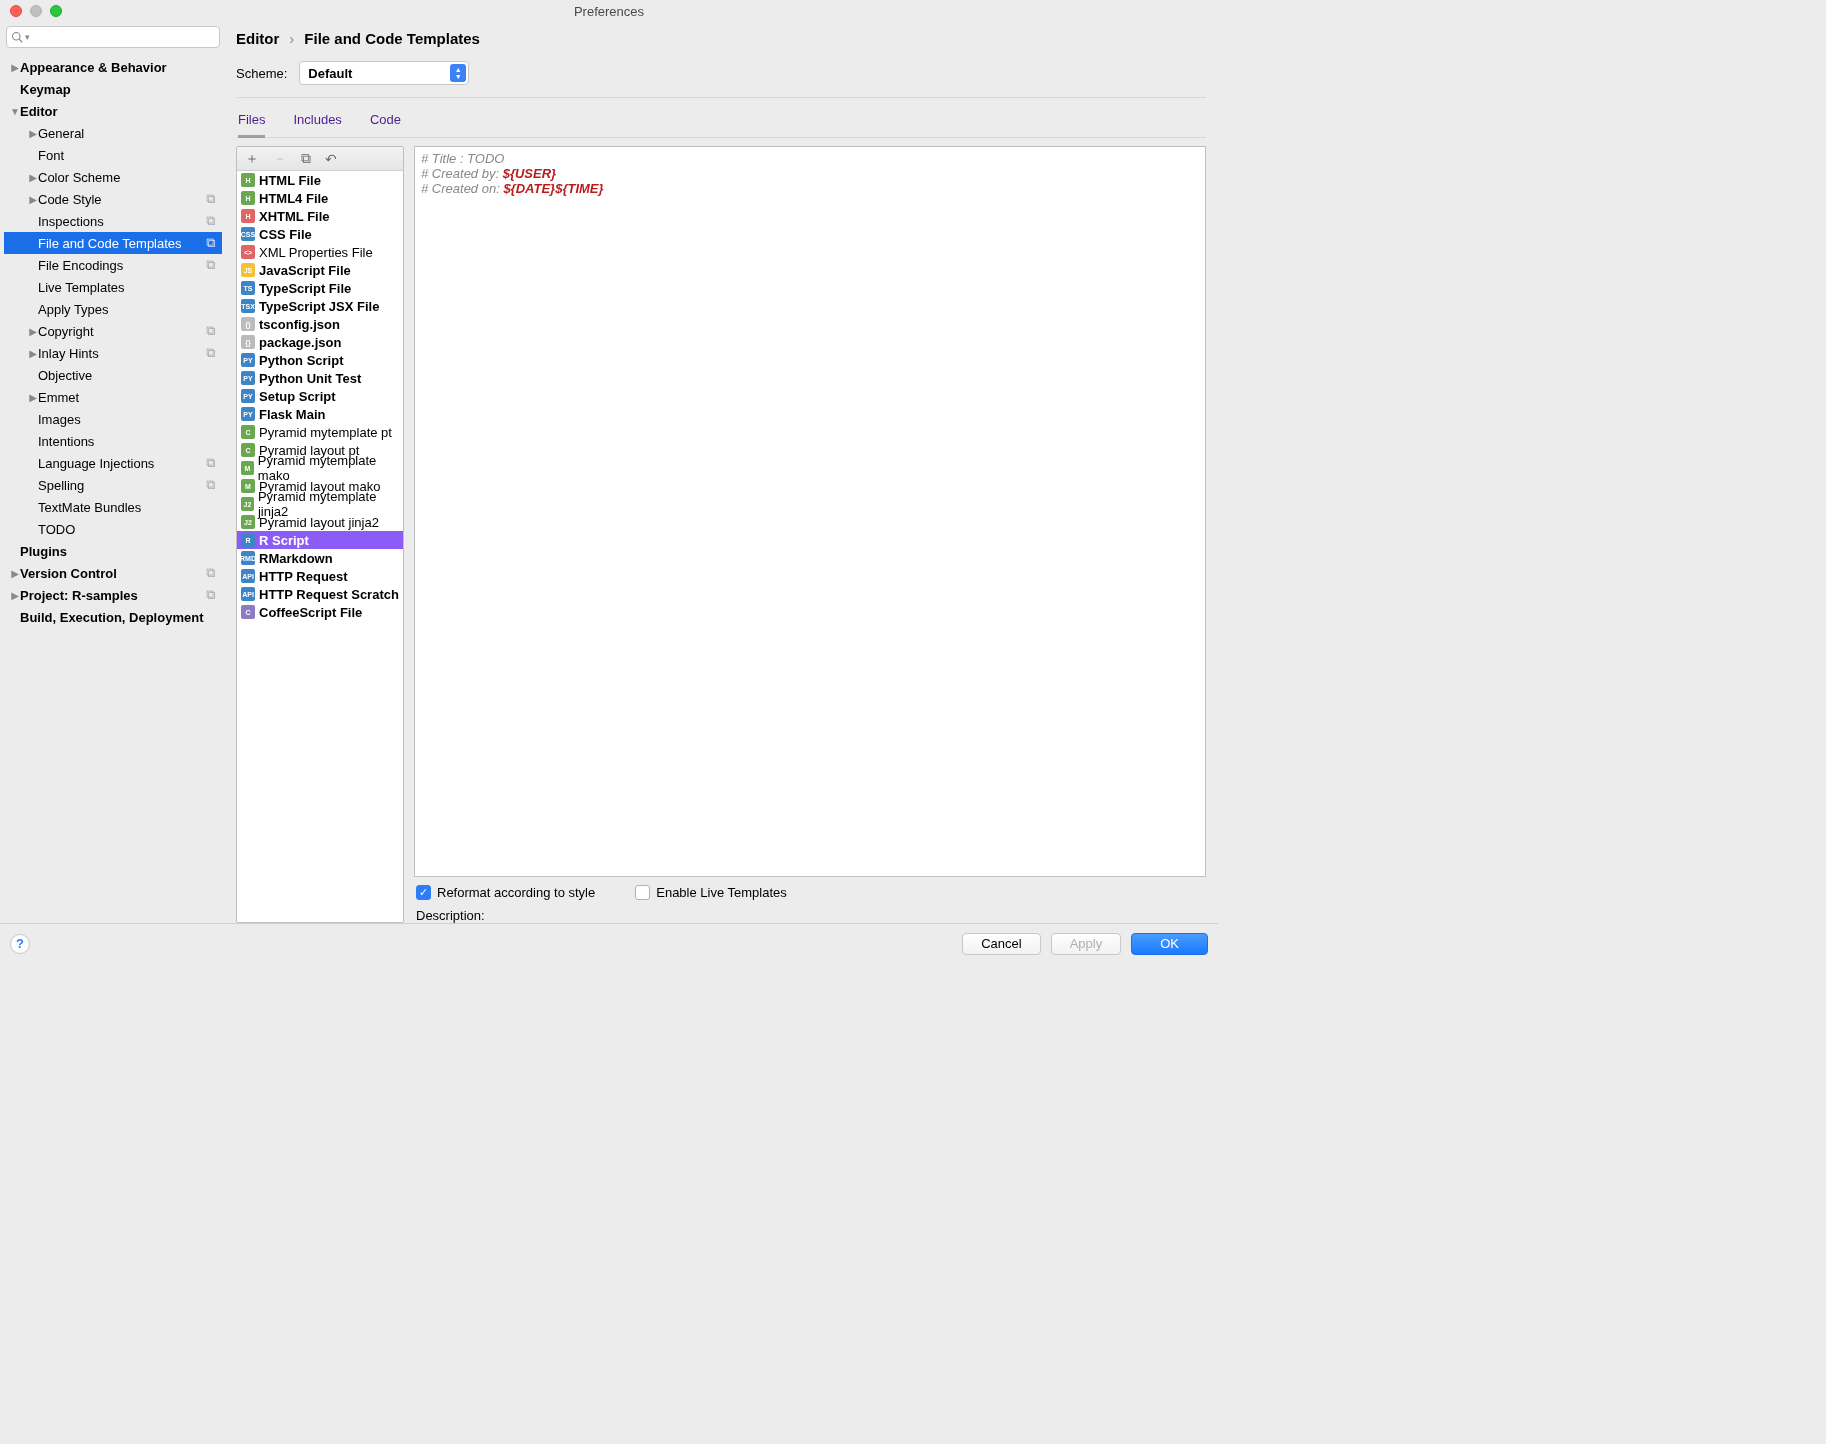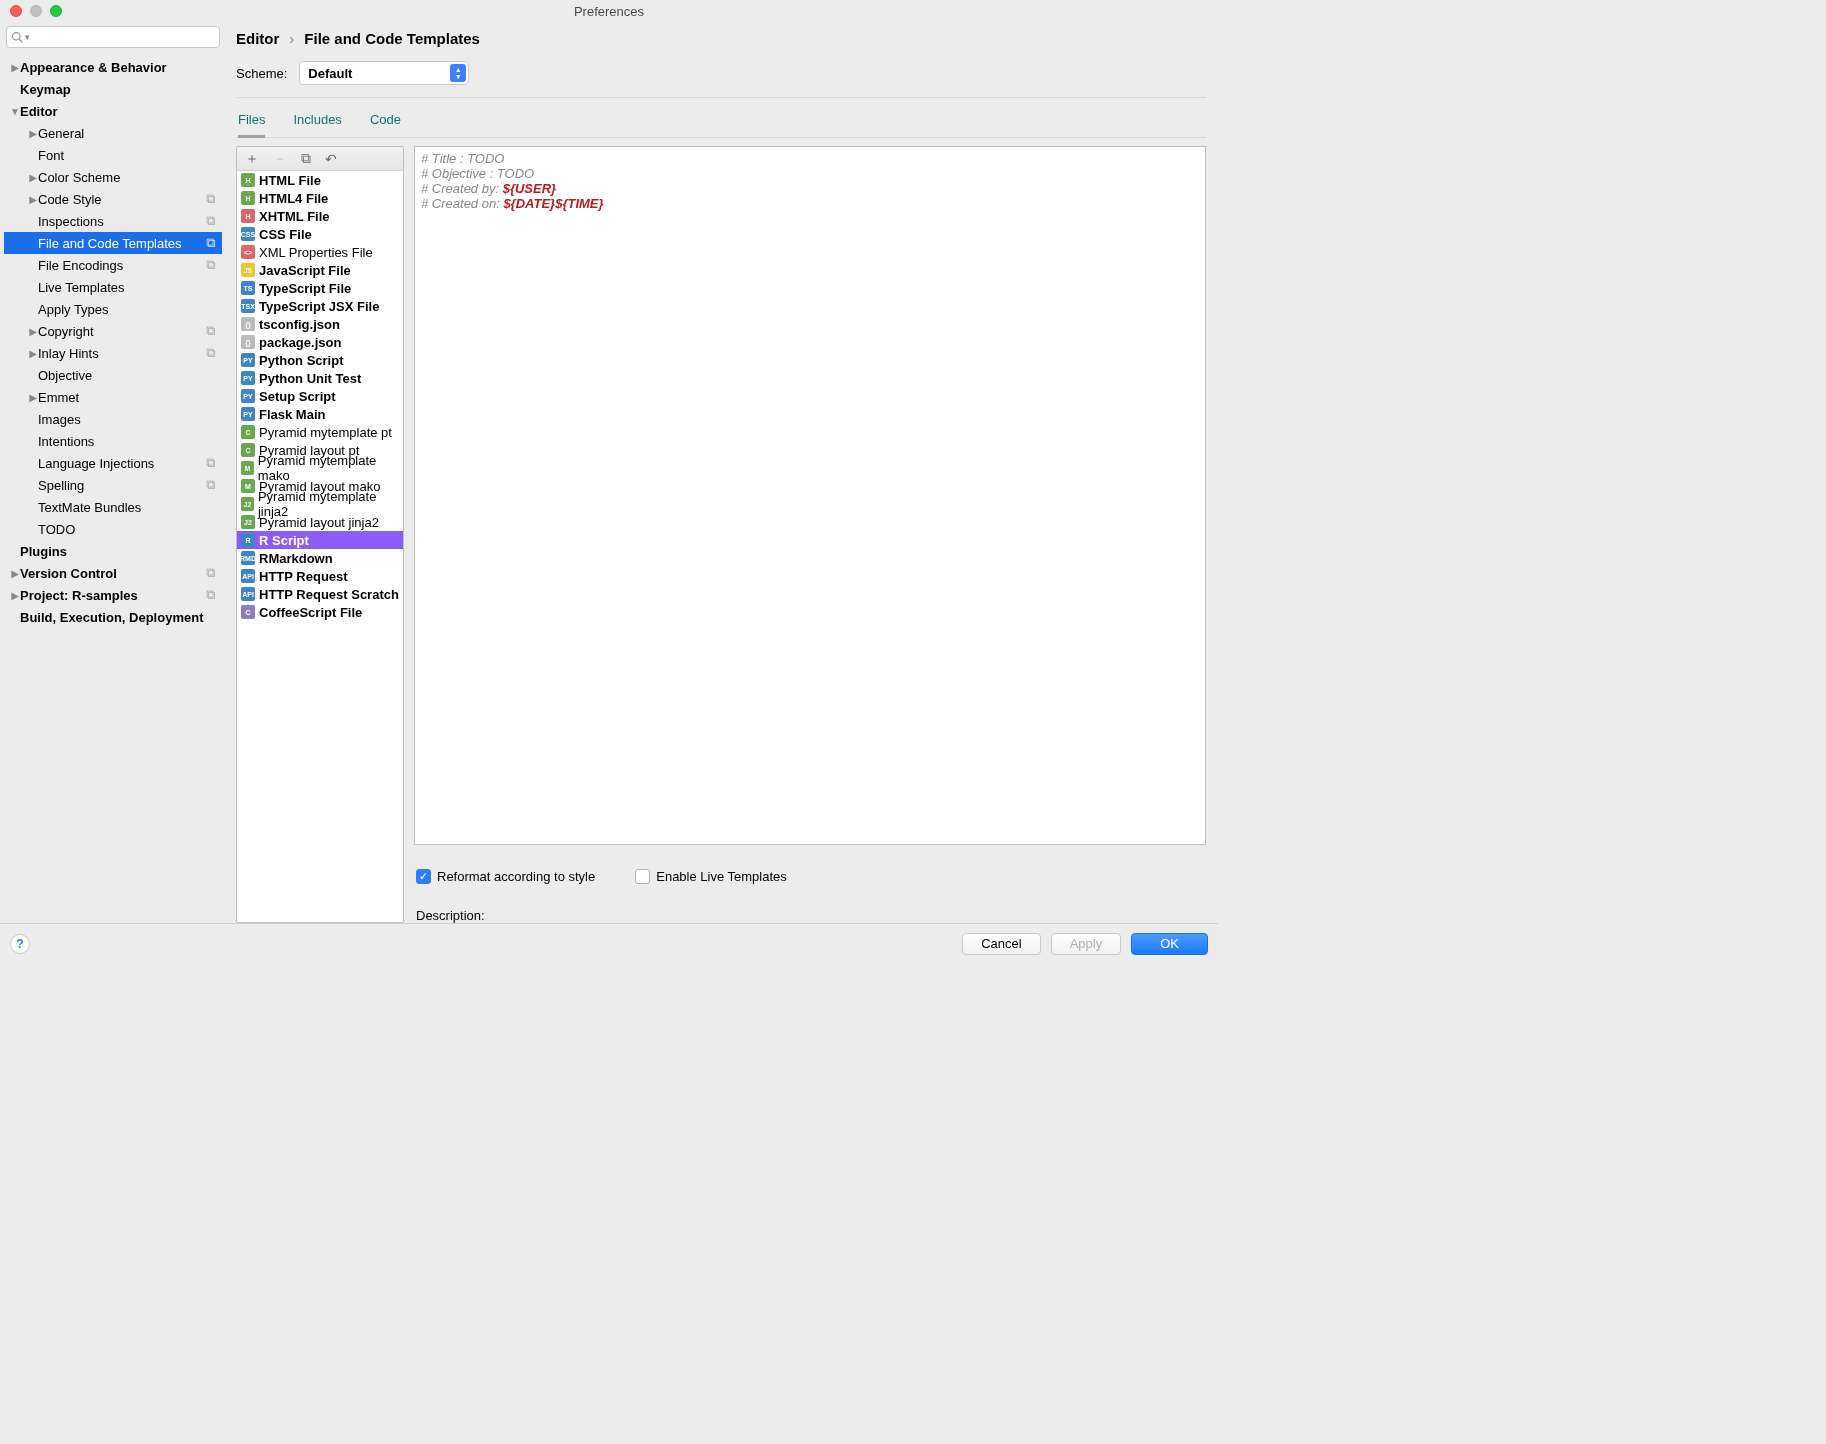--- a/index.html
+++ b/index.html
@@ -33,35 +33,35 @@
 .main { flex: 1; padding: 8px 8px 0 14px; display: flex; flex-direction: column; overflow: hidden; }
 .breadcrumb { font-size: 15px; font-weight: 600; display: flex; align-items: center; gap: 10px; padding-bottom: 14px; }
 .breadcrumb .chev { color: #888; font-weight: 400; }
 
 .scheme-row { display: flex; align-items: center; gap: 12px; font-size: 13px; padding-bottom: 12px; border-bottom: 1px solid #d8d8d8; }
 .scheme-label { }
 .scheme-select { width: 170px; height: 24px; background: #fff; border: 1px solid #c8c8c8; border-radius: 4px; display: flex; align-items: center; justify-content: space-between; padding: 0 2px 0 8px; font-weight: 600; font-size: 13px; }
 .scheme-select .arrows { width: 16px; height: 18px; background: #3b82f6; border-radius: 3px; display: flex; flex-direction: column; align-items: center; justify-content: center; color: #fff; font-size: 7px; line-height: 7px; }
 
 .tabs { display: flex; gap: 28px; padding: 14px 2px 0 2px; font-size: 13px; border-bottom: 1px solid #d8d8d8; }
-.tab { padding-bottom: 8px; color: #0f766e; cursor: default; }
+.tab { padding-bottom: 8px; color: #4c1d95; cursor: default; }
 .tab.active { border-bottom: 3px solid #a0a0a0; margin-bottom: -1px; }
 
 .body-grid { flex: 1; display: grid; grid-template-columns: 168px 1fr; gap: 10px; padding-top: 8px; overflow: hidden; }
 
 .templates-panel { border: 1px solid #bfbfbf; border-radius: 2px; display: flex; flex-direction: column; background: #f7f7f7; overflow: hidden; }
 .templates-toolbar { height: 24px; background: linear-gradient(#f2f2f2,#e6e6e6); border-bottom: 1px solid #cfcfcf; display: flex; align-items: center; gap: 14px; padding: 0 8px; color: #6a6a6a; font-size: 14px; }
 .templates-toolbar span { cursor: default; }
 .templates-list { flex: 1; overflow: auto; background: #fff; font-size: 13px; }
 .tmpl-row { display: flex; align-items: center; height: 18px; padding: 4px 4px; gap: 4px; cursor: default; }
 .tmpl-row.selected { background: #8b5cf6; color: #fff; }
 .tmpl-icon { width: 14px; height: 14px; display: inline-flex; align-items: center; justify-content: center; font-size: 7px; font-weight: 700; color: #fff; border-radius: 2px; }
 .tmpl-label.bold { font-weight: 600; }
 
-.right-panel { display: flex; flex-direction: column; gap: 24px; overflow: hidden; }
+.right-panel { display: flex; flex-direction: column; gap: 8px; overflow: hidden; }
 .editor { flex: 1; border: 1px solid #bfbfbf; background: #fff; padding: 4px 6px; font-family: Menlo, Consolas, monospace; font-size: 13px; font-style: italic; color: #888; overflow: auto; min-height: 240px; }
 .editor .var { color: #b91c1c; font-style: italic; font-weight: 600; }
 .checks { display: flex; align-items: center; gap: 40px; font-size: 13px; padding: 0 2px; }
 .chk { display: flex; align-items: center; gap: 6px; }
 .chk .box { width: 15px; height: 15px; border: 1px solid #b0b0b0; border-radius: 3px; background: #fff; display: inline-flex; align-items: center; justify-content: center; font-size: 11px; color: #fff; }
 .chk .box.checked { background: #2e7cf6; border-color: #2e7cf6; }
 .desc-label { font-size: 13px; padding: 0 2px; }
 .desc-box { border: 1px solid #bfbfbf; background: #fff; padding: 6px; font-size: 13px; height: 150px; overflow: auto; }
 .desc-box a { color: #2255cc; text-decoration: none; }
 
@@ -372,21 +372,20 @@
             <div class="tmpl-row">
               <span class="tmpl-icon" style="background: rgb(142, 124, 195);">C</span>
               <span class="tmpl-label bold">CoffeeScript File</span>
             </div>
           </div>
       </div>
 
       <div class="right-panel">
         <div class="editor" id="editor">
             <div><span># Title     : TODO</span></div>
-            <div><span># Objective : TODO</span></div>
             <div><span># Created by: </span><span class="var">${USER}</span></div>
             <div><span># Created on: </span><span class="var">${DATE}${TIME}</span></div>
           </div>
 
         <div class="checks">
           <div class="chk">
             <span class="box checked">✓</span>
             <span>Reformat according to style</span>
           </div>
           <div class="chk">

